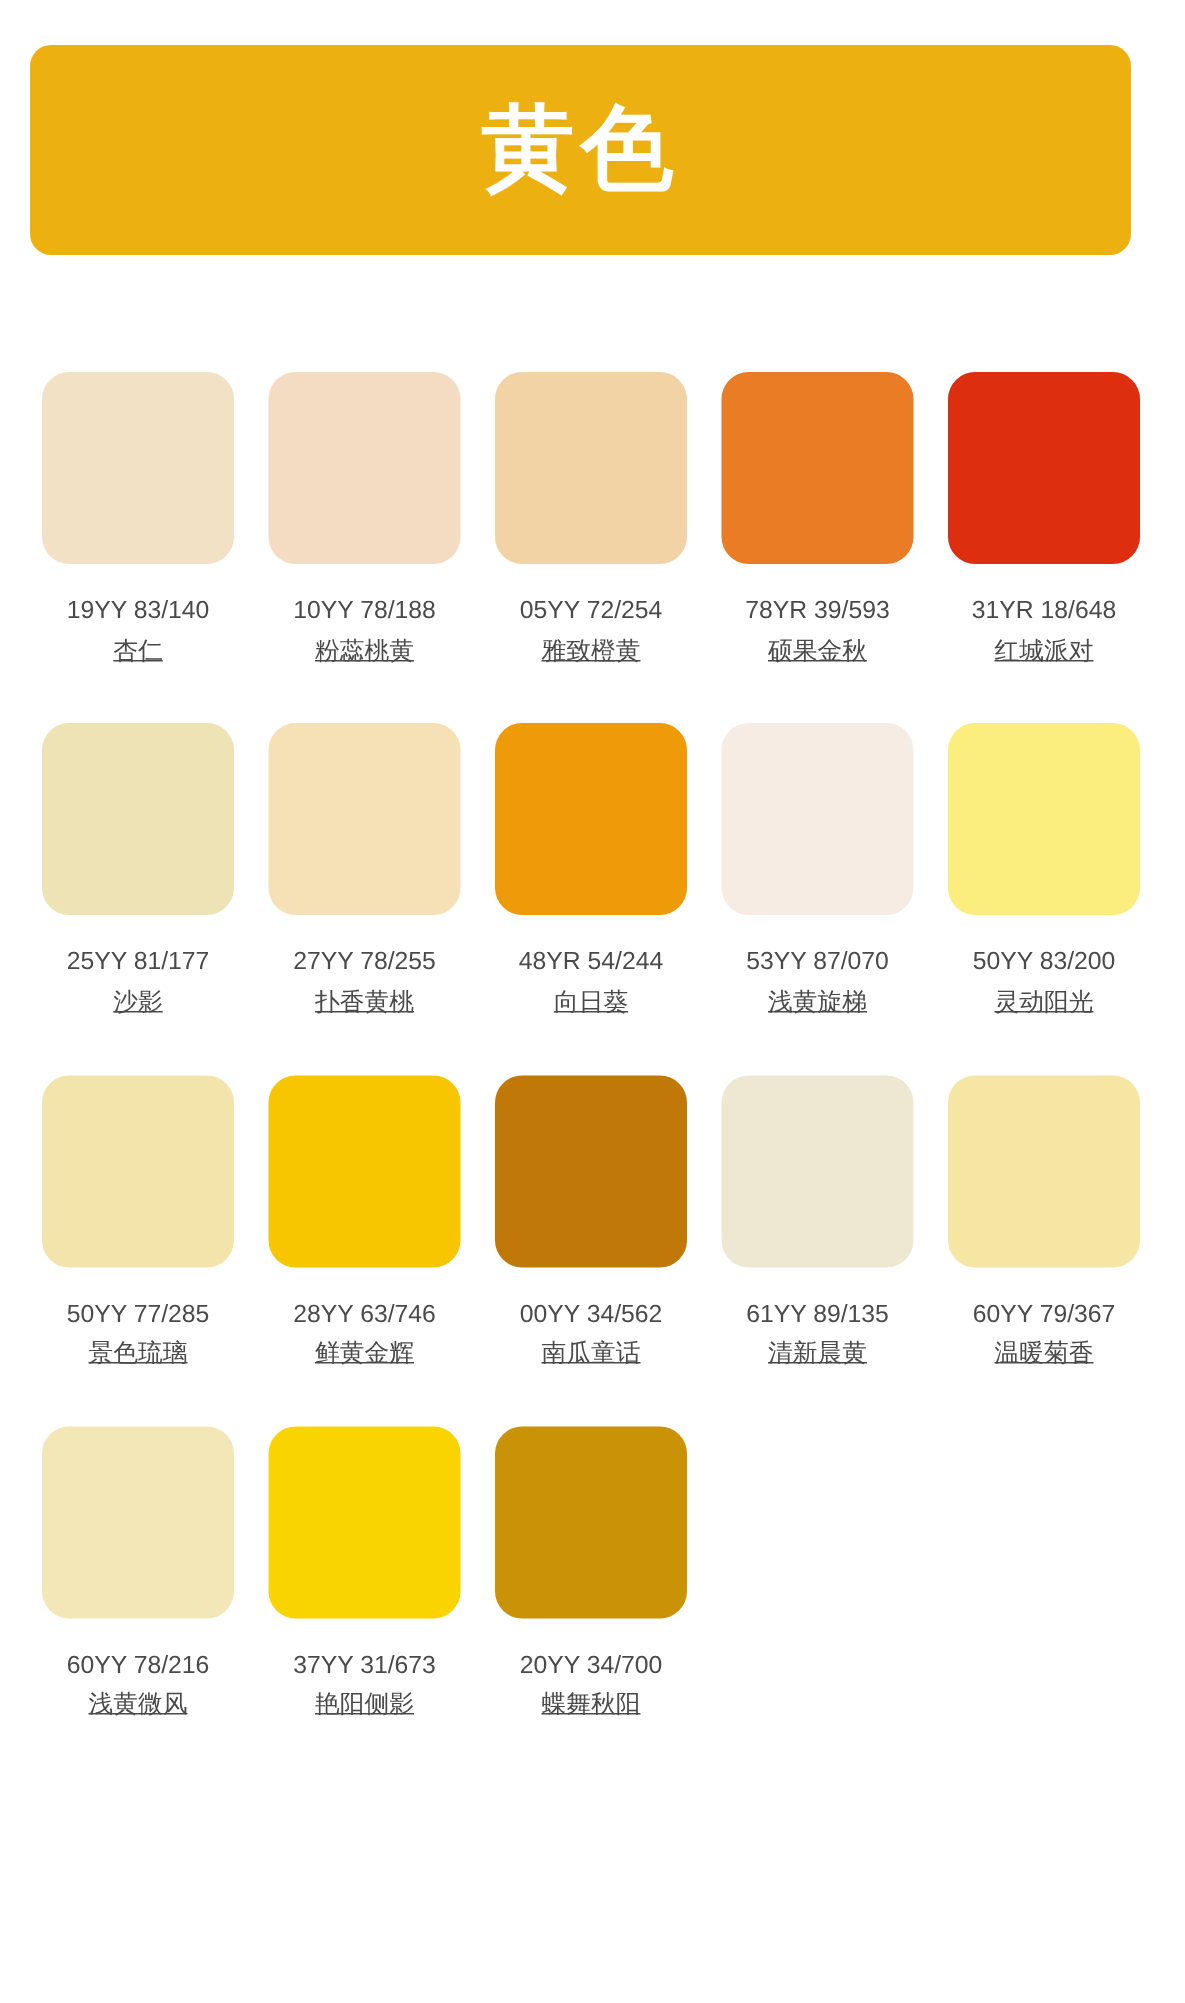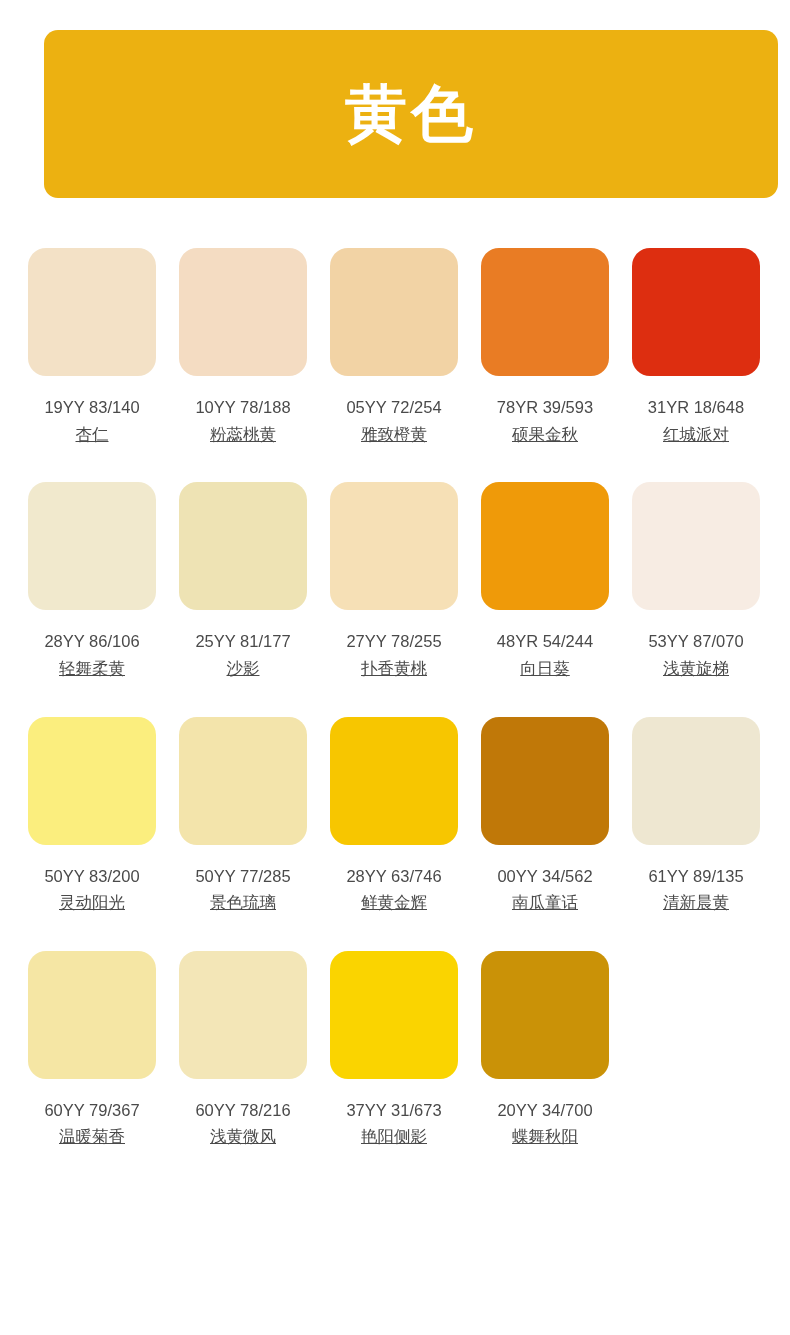--- a/index.html
+++ b/index.html
@@ -19,24 +19,24 @@
     position: relative;
     width: 790px;
     height: 1335px;
     background: #ffffff;
     box-sizing: border-box;
   }
 
   
   .header-banner {
     position: absolute;
-    left: 44px;
+    left: 20px;
     top: 30px;
     width: 734px;
-    height: 168px;
+    height: 140px;
     border-radius: 14px;
     display: flex;
     align-items: center;
     justify-content: center;
     box-sizing: border-box;
   }
   .header-title {
     color: #ffffff;
     font-size: 62px;
     font-weight: 700;
@@ -119,25 +119,20 @@
         <div class="swatch-chip" style="background-color: rgb(233, 124, 36);"></div>
         <div class="swatch-code">78YR 39/593</div>
         <div class="swatch-name">硕果金秋</div>
       </div>
       <div class="swatch-cell">
         <div class="swatch-chip" style="background-color: rgb(221, 46, 16);"></div>
         <div class="swatch-code">31YR 18/648</div>
         <div class="swatch-name">红城派对</div>
       </div>
       <div class="swatch-cell">
-        <div class="swatch-chip" style="background-color: rgb(241, 233, 205);"></div>
-        <div class="swatch-code">28YY 86/106</div>
-        <div class="swatch-name">轻舞柔黄</div>
-      </div>
-      <div class="swatch-cell">
         <div class="swatch-chip" style="background-color: rgb(238, 227, 180);"></div>
         <div class="swatch-code">25YY 81/177</div>
         <div class="swatch-name">沙影</div>
       </div>
       <div class="swatch-cell">
         <div class="swatch-chip" style="background-color: rgb(246, 224, 182);"></div>
         <div class="swatch-code">27YY 78/255</div>
         <div class="swatch-name">扑香黄桃</div>
       </div>
       <div class="swatch-cell">

